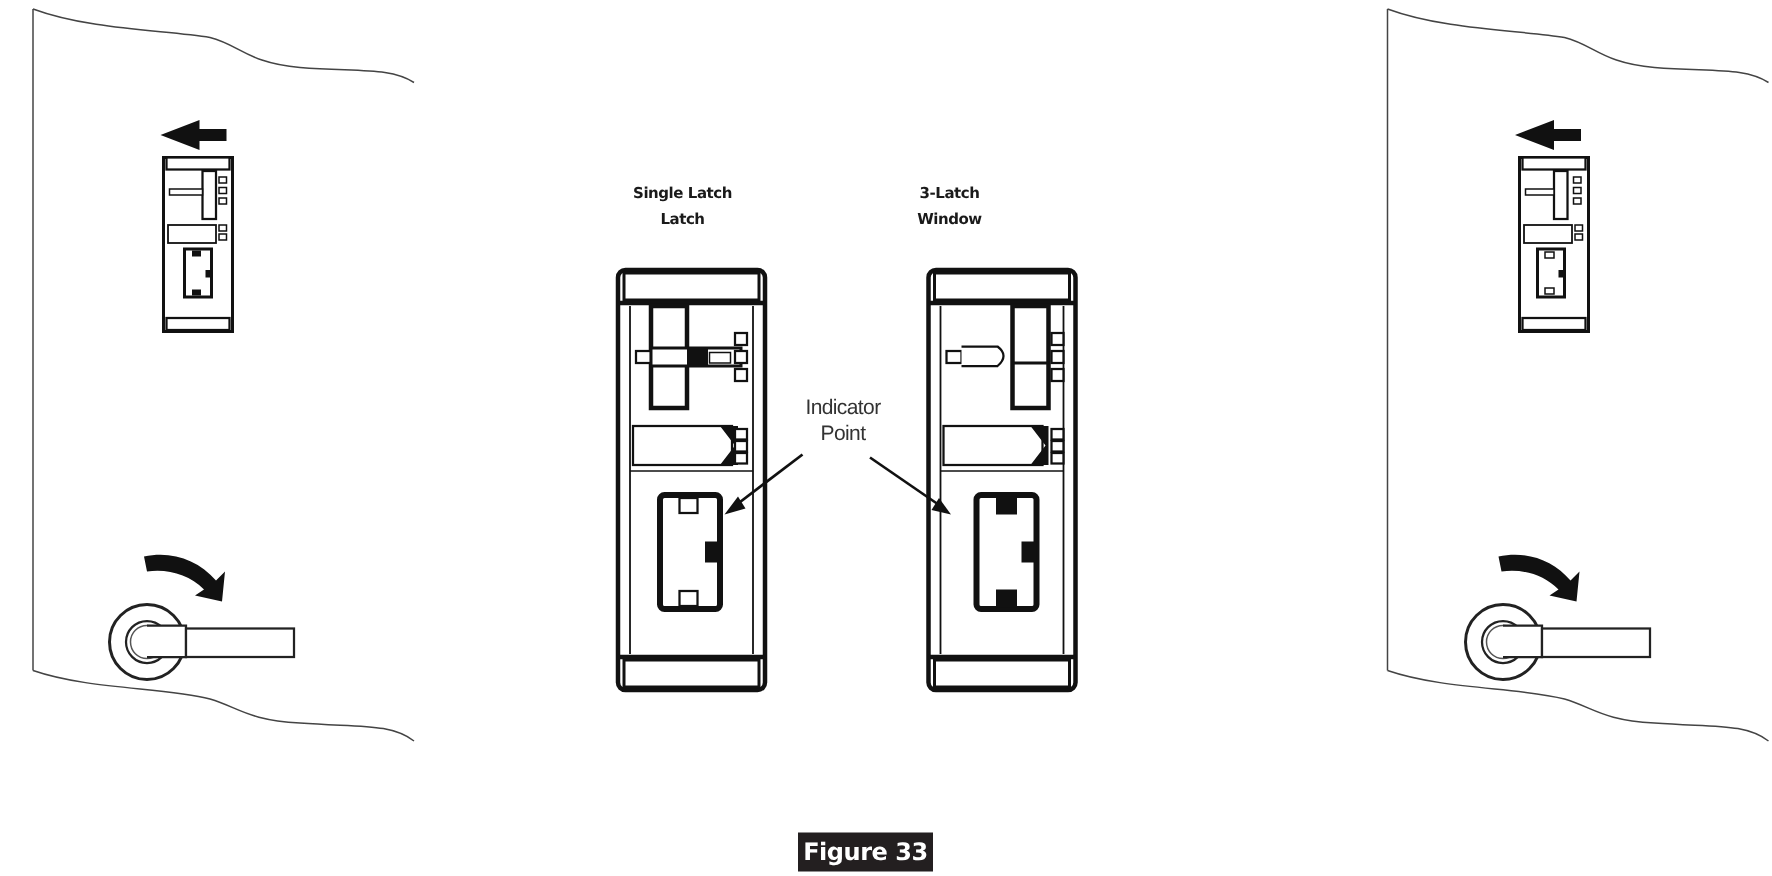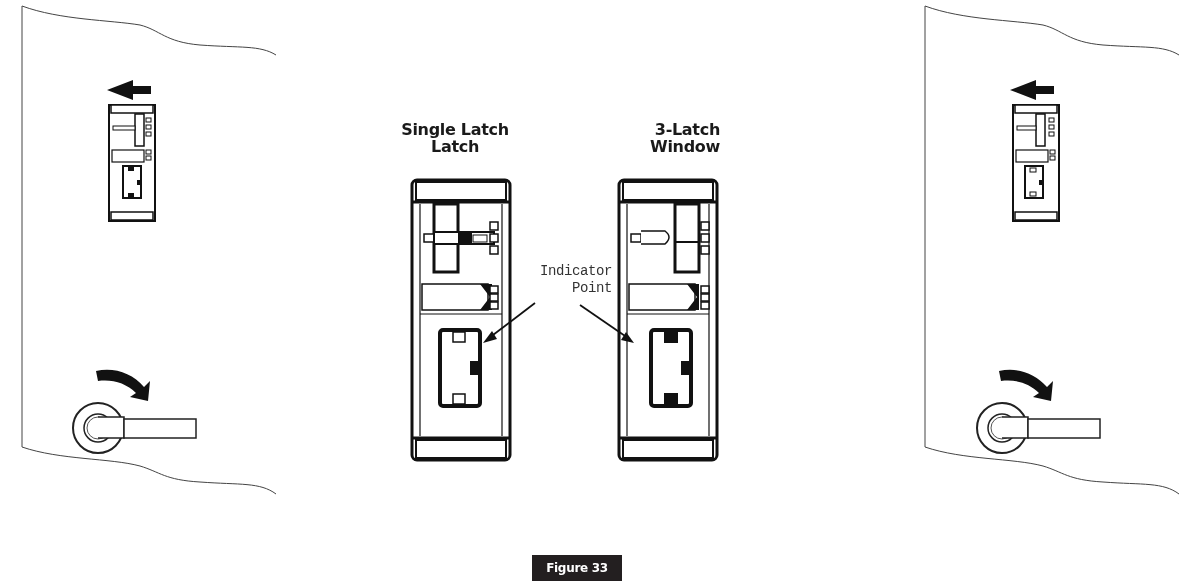--- a/index.html
+++ b/index.html
@@ -1,20 +1,20 @@
 <!DOCTYPE html>
 <html><head>
   <meta charset="utf-8">
   <style>
     html, body { margin: 0; padding: 0; background: #ffffff; }
     body { width: 1181px; height: 584px; position: relative; overflow: hidden; font-family: "Liberation Sans", sans-serif; }
     svg { position: absolute; overflow: visible; }
-    .title { position: absolute; font-family: "DejaVu Sans", sans-serif; font-weight: bold; font-size: 16px; line-height: 17px; text-align: center; color: #1a1a1a; letter-spacing: -0.3px; }
-    .callout { position: absolute; font-family: Liberation Mono, monospace; font-size: 14px; line-height: 17px; text-align: right; color: #333333; letter-spacing: -0.4px; }
-    .fig-badge { position: absolute; left: 532px; top: 555px; width: 90px; height: 26px; background: #231f20; color: #ffffff; font-family: "DejaVu Sans", sans-serif; font-weight: bold; font-size: 12px; line-height: 26px; text-align: center; letter-spacing: -0.3px; }
+    .title { position: absolute; font-family: "DejaVu Sans", sans-serif; font-weight: bold; font-size: 10px; line-height: 17px; text-align: center; color: #1a1a1a; letter-spacing: -0.3px; }
+    .callout { position: absolute; font-family: Liberation Sans, sans-serif; font-size: 14px; line-height: 17px; text-align: center; color: #333333; letter-spacing: -0.4px; }
+    .fig-badge { position: absolute; left: 532px; top: 555px; width: 90px; height: 26px; background: #231f20; color: #ffffff; font-family: "DejaVu Sans", sans-serif; font-weight: bold; font-size: 16px; line-height: 26px; text-align: center; letter-spacing: -0.3px; }
   </style>
 </head>
 <body>
 
 <svg width="1181" height="584" style="left:0;top:0;">
   <path d="M22 6 C 60 20, 110 20, 140 25 C 160 30, 165 42, 200 45 C 240 48, 260 45, 276 55" fill="none" stroke="#444" stroke-width="1"></path>
   <path d="M22 6 L 22 447" fill="none" stroke="#444" stroke-width="1"></path>
   <path d="M22 447 C 60 460, 110 458, 140 466 C 160 472, 165 480, 200 482 C 240 485, 260 482, 276 494" fill="none" stroke="#444" stroke-width="1"></path>
 </svg>
 
@@ -47,21 +47,21 @@
   <circle cx="30" cy="30" r="14" fill="#fff" stroke="#222" stroke-width="1.5"></circle>
   <circle cx="30" cy="30" r="11" fill="#fff" stroke="#555" stroke-width="1"></circle>
   <path d="M30 19 L 56 19 L 56 40 L 30 40" fill="#fff" stroke="#222" stroke-width="1.5"></path>
   <rect x="56" y="21" width="72" height="19" fill="#fff" stroke="#222" stroke-width="1.5"></rect>
 </svg>
 
 <div class="title" style="left:400px;top:121px;width:110px;">
   <div>Single Latch</div>
   <div>Latch</div>
 </div>
-<div class="title" style="left:610px;top:121px;width:110px;text-align:right;">
+<div class="title" style="left:578px;top:121px;width:110px;">
   <div>3-Latch</div>
   <div>Window</div>
 </div>
 
 <svg width="104" height="284" style="left:410px;top:178px;">
   <rect x="2" y="2" width="98" height="280" rx="5" fill="#fff" stroke="#111" stroke-width="3"></rect>
   <rect x="6" y="4" width="90" height="18" fill="#fff" stroke="#111" stroke-width="2"></rect>
   <line x1="2" y1="24" x2="100" y2="24" stroke="#111" stroke-width="3"></line>
   <rect x="6" y="262" width="90" height="18" fill="#fff" stroke="#111" stroke-width="2"></rect>
   <line x1="2" y1="260" x2="100" y2="260" stroke="#111" stroke-width="3"></line>

